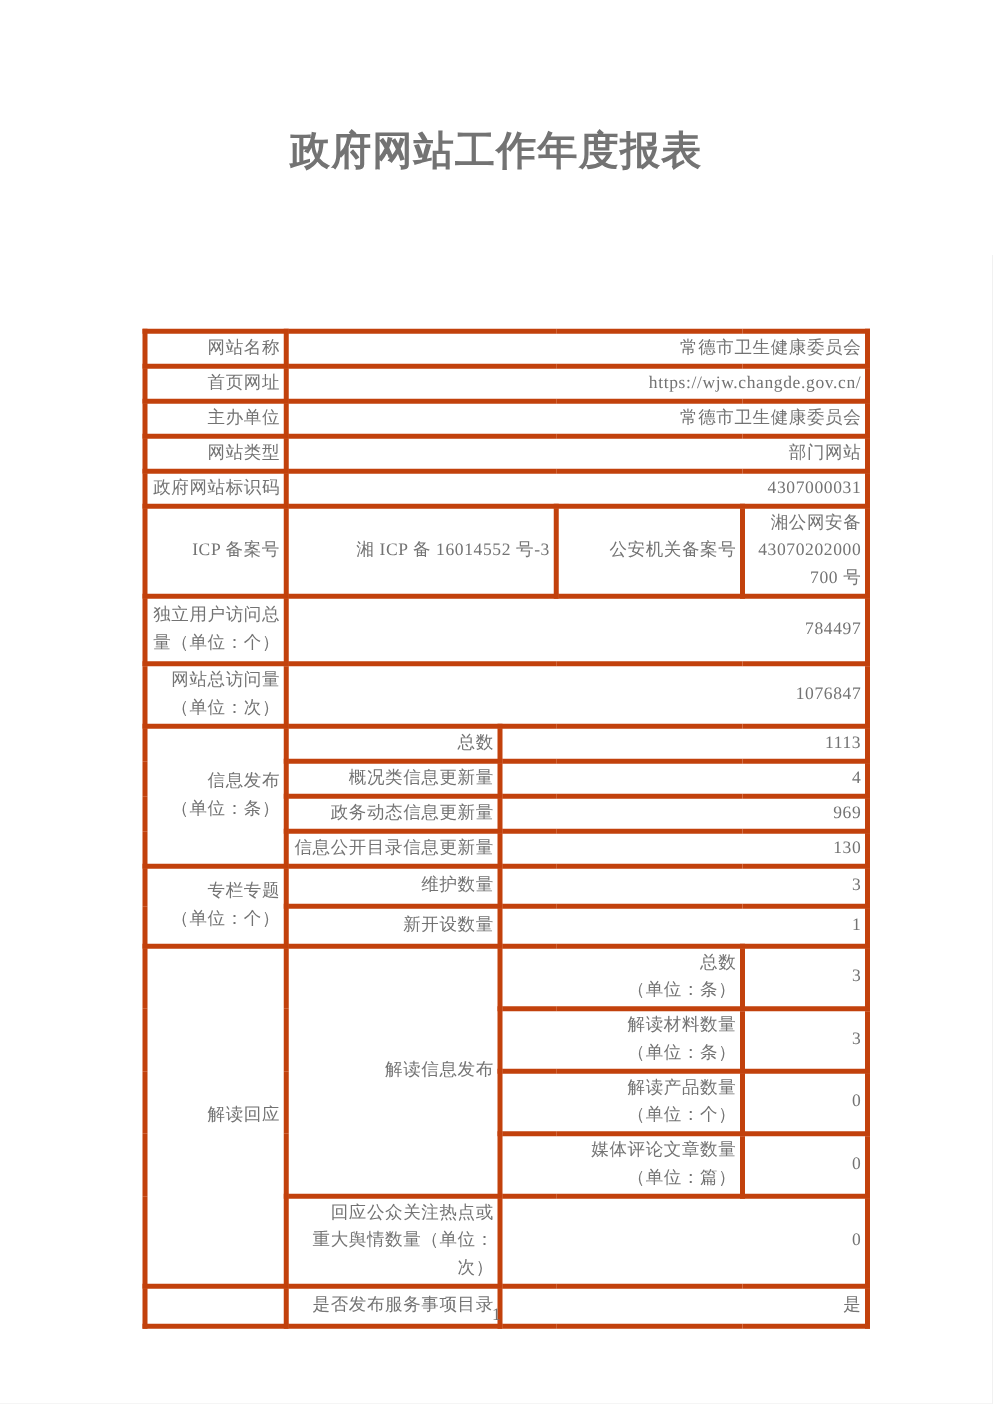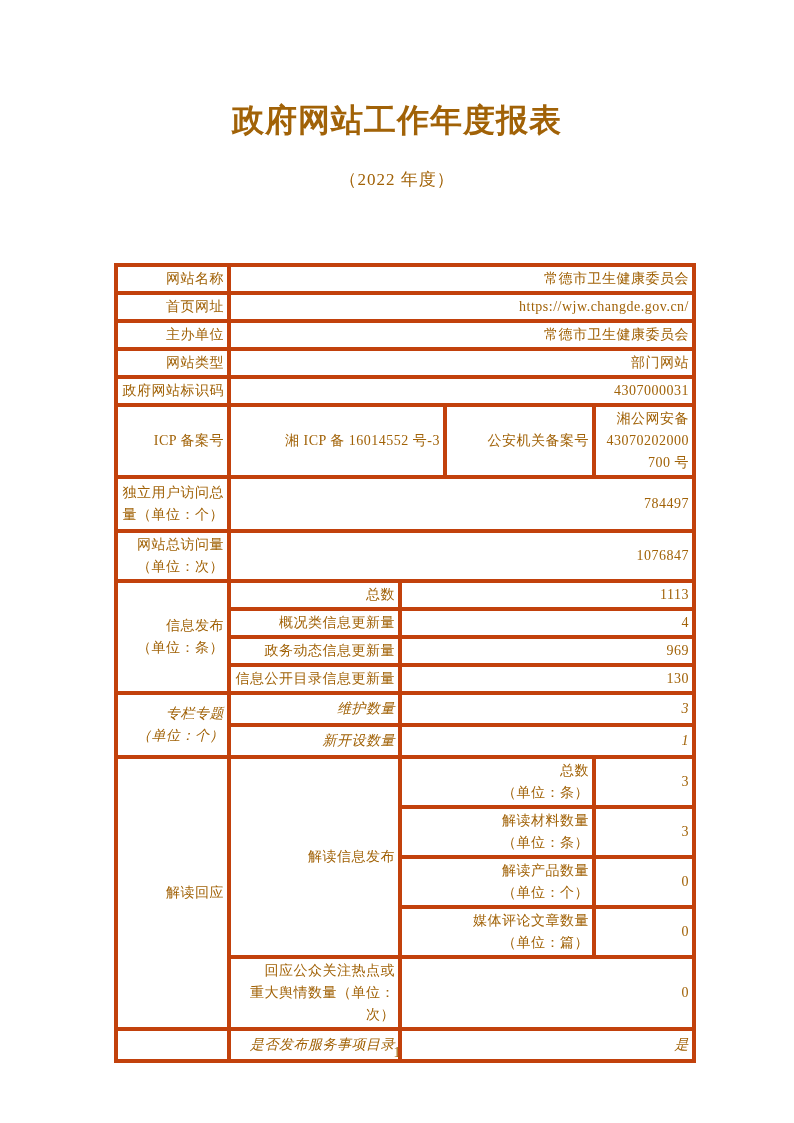--- a/index.html
+++ b/index.html
@@ -3,21 +3,21 @@
 <meta charset="utf-8">
 <style>
   html, body { margin: 0; padding: 0; background: #e8e8e8; }
   .page {
     position: relative;
     width: 794px;
     height: 1123px;
     margin: 0 auto;
     background: #ffffff;
     font-family: "Liberation Serif", "DejaVu Serif", serif;
-    color: #a16207;
+    color: #737373;
     overflow: hidden;
   }
   .doc-title {
     position: absolute;
     top: 99px; left: 0;
     width: 100%;
     text-align: center;
     font-family: "Liberation Sans", "DejaVu Sans", sans-serif;
     font-weight: bold;
     font-size: 32px;
@@ -49,21 +49,21 @@
   table.report td {
     border: 4px solid #c2410c;
     text-align: right;
     vertical-align: middle;
     padding: 1px 3px;
     white-space: pre-line;
     line-height: 22px;
     letter-spacing: 0.5px;
     overflow: hidden;
   }
-  .h27 { height: 32px; font-style: italic; }
+  .h27 { height: 32px; }
   .h28 { height: 28px; }
   .h44 { height: 44px; }
   .h48 { height: 48px; }
   .h54 { height: 54px; }
   .h64 { height: 64px; }
   .h77 { height: 65px; }
   .lh21 { line-height: 21px; }
   .lh26 { line-height: 26px; margin-top: 32px; }
   .page-number {
     position: absolute;
@@ -72,21 +72,20 @@
     text-align: center;
     font-size: 14px;
   }
 </style>
 </head>
 <body>
 
 <div class="page">
 
   <h1 class="doc-title">政府网站工作年度报表</h1>
-  <div class="doc-subtitle">（2022 年度）</div>
 
   <table class="report">
     <colgroup>
       <col style="width:113px">
       <col style="width:171px">
       <col style="width:45px">
       <col style="width:149px">
       <col style="width:100px">
     </colgroup>
     <tbody>

